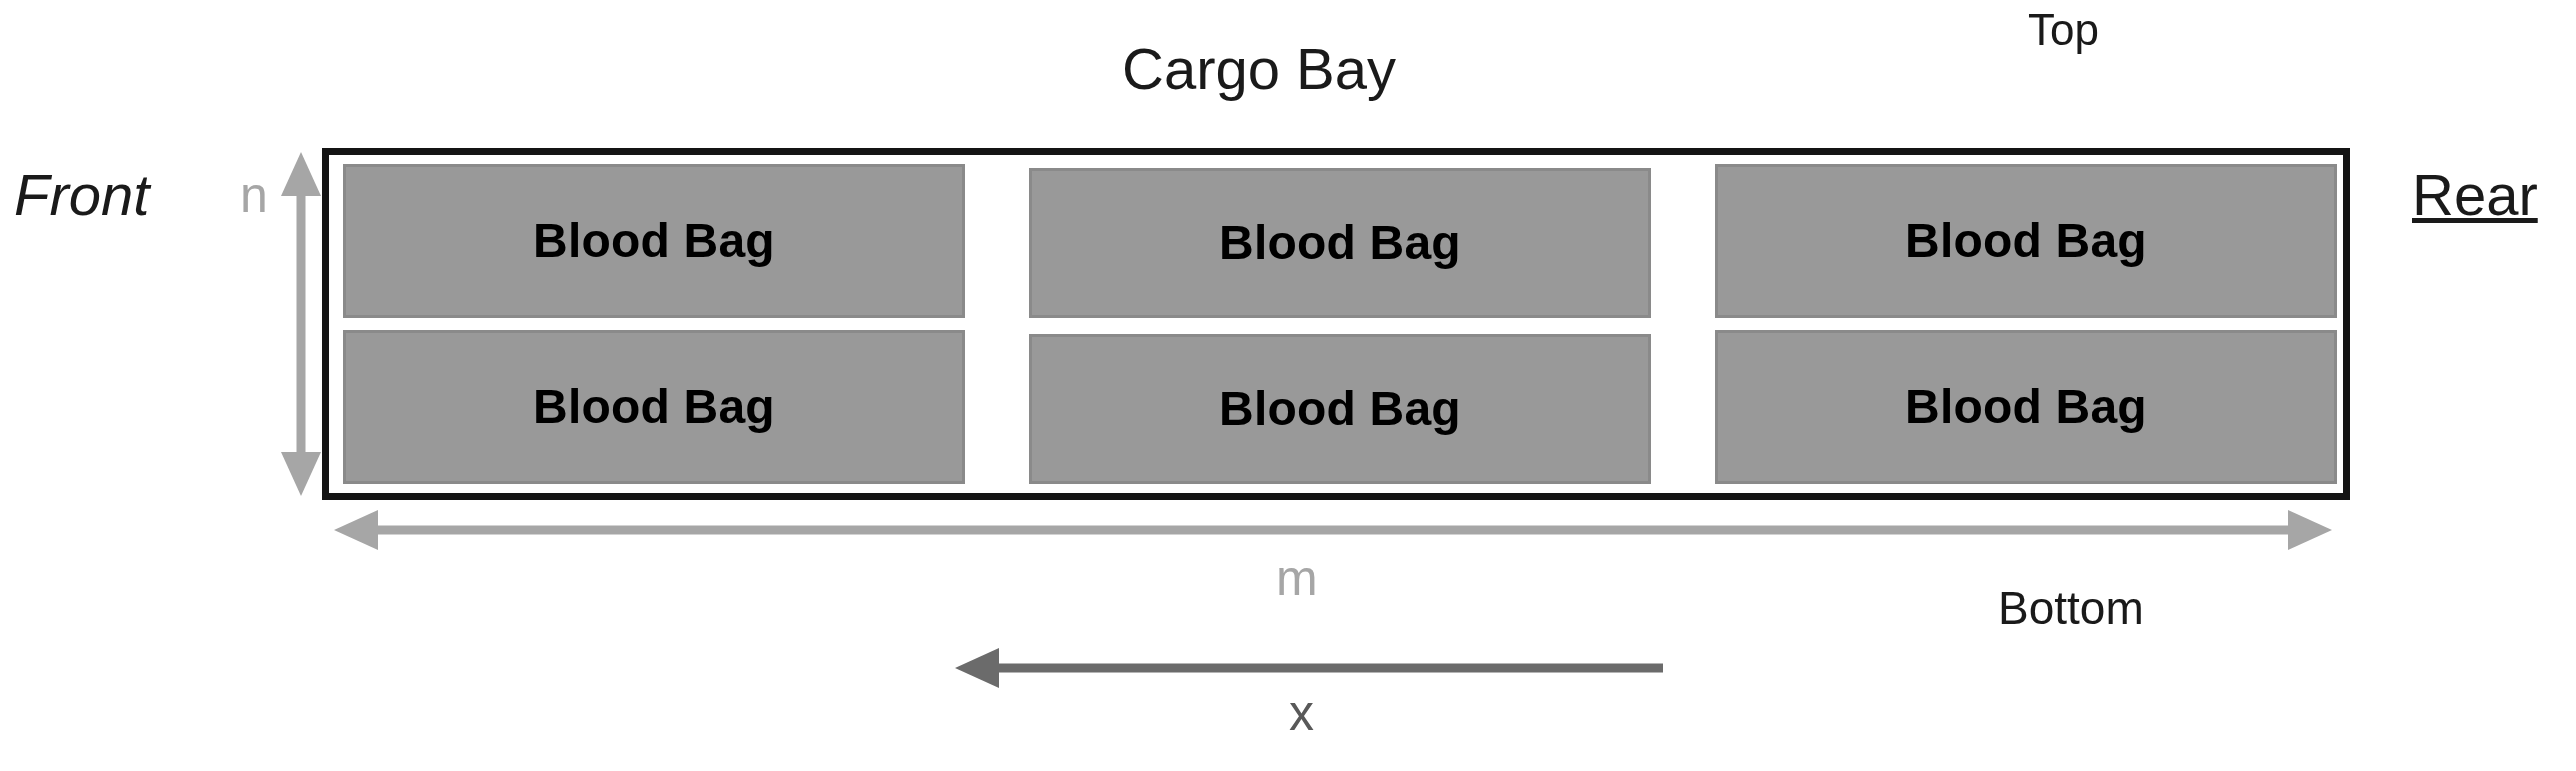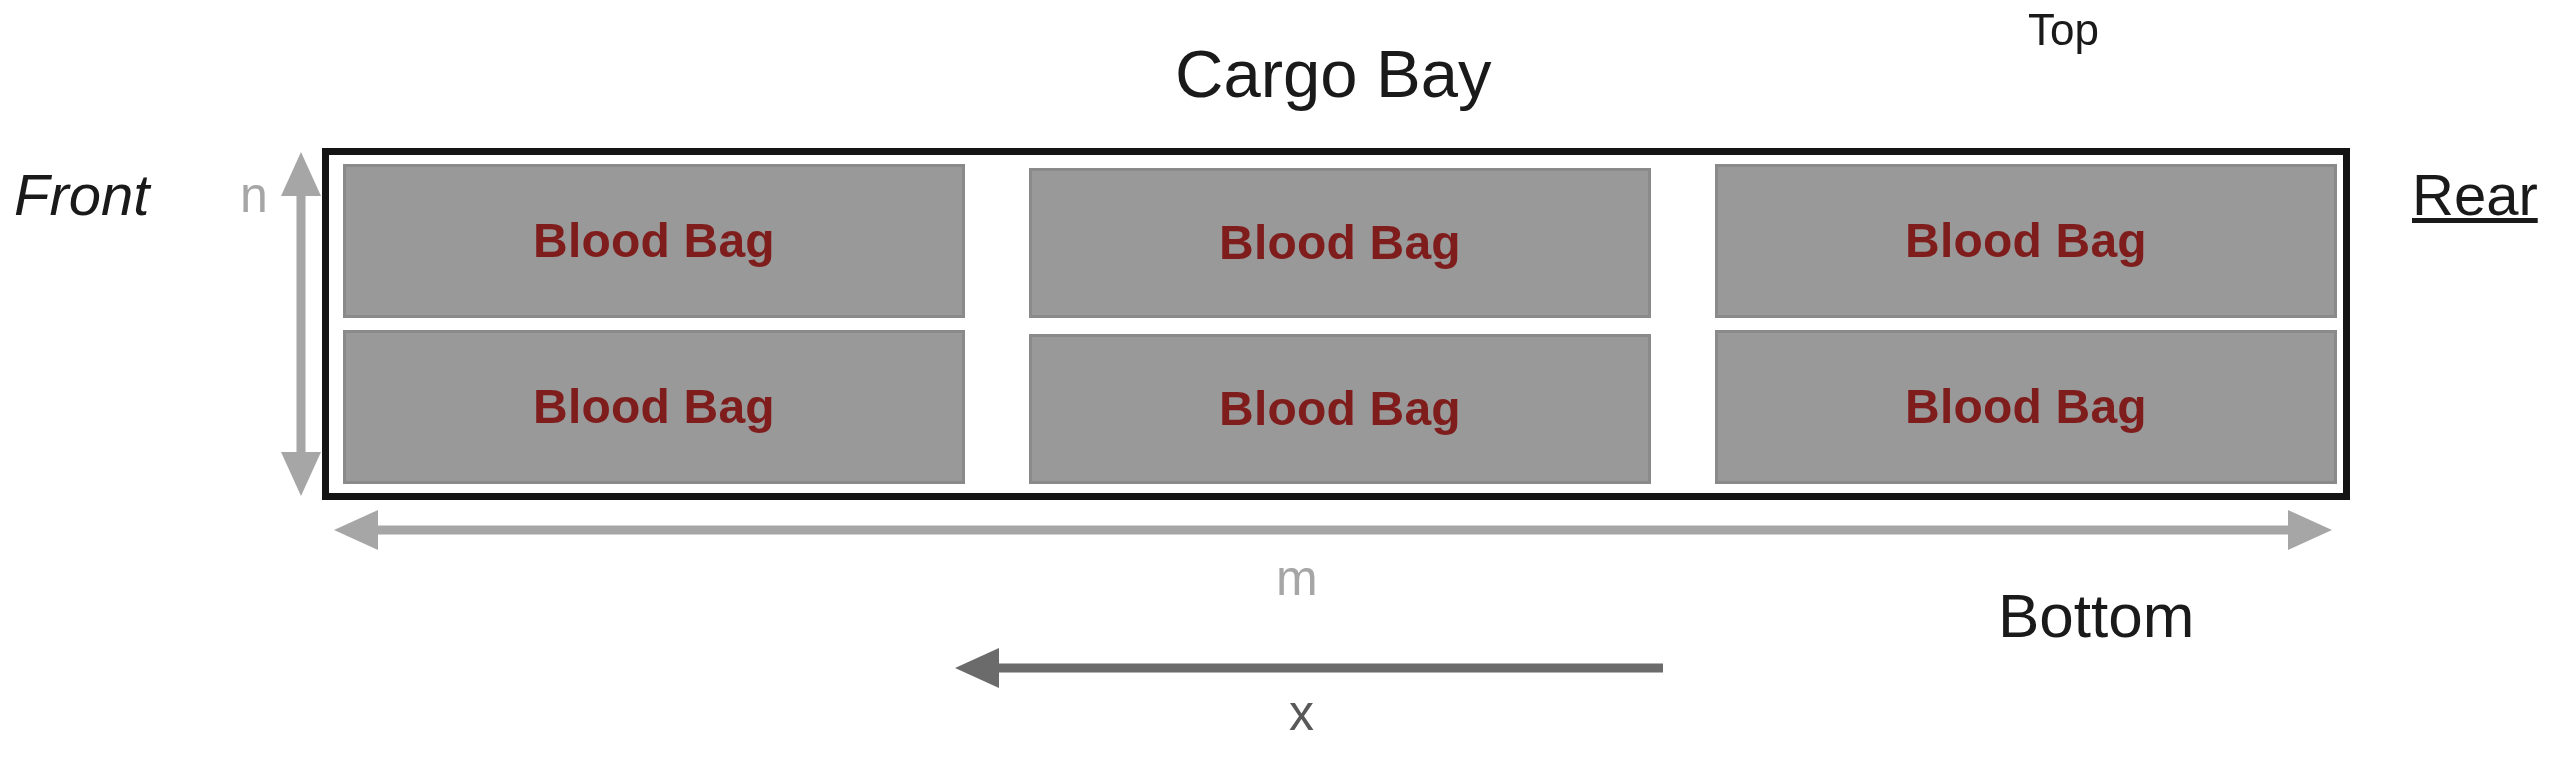--- a/index.html
+++ b/index.html
@@ -23,26 +23,26 @@
     position: absolute;
     white-space: nowrap;
     line-height: 1;
     font-weight: 400;
   }
   .lbl-dark  { color: #1a1a1a; }
   .lbl-grey  { color: #a6a6a6; }
   .lbl-mid   { color: #595959; }
 
   #label-top      { left: 2028px; top: 8px;   font-size: 44px; }
-  #label-cargobay { left: 1175px; top: 40px;  font-size: 67px; }
+  #label-cargobay { left: 1122px; top: 40px;  font-size: 58px; }
   #label-front    { left: 14px;   top: 166px; font-size: 58px; font-style: italic; }
   #label-rear     { left: 2412px; top: 166px; font-size: 58px; text-decoration: underline; }
   #label-n        { left: 240px;  top: 170px; font-size: 50px; }
   #label-m        { left: 1276px; top: 553px; font-size: 50px; }
-  #label-bottom   { left: 1998px; top: 585px; font-size: 62px; }
+  #label-bottom   { left: 1998px; top: 585px; font-size: 46px; }
   #label-x        { left: 1289px; top: 688px; font-size: 50px; }
 
   
   #cargo-bay {
     position: absolute;
     left: 322px;
     top: 148px;
     width: 2028px;
     height: 352px;
     border: 7px solid #141414;
@@ -68,21 +68,21 @@
 
   .blood-bag {
     background: #999999;
     border: 3px solid #8a8a8a;
     box-sizing: border-box;
     display: flex;
     align-items: center;
     justify-content: center;
   }
   .blood-bag .bag-text {
-    color: #7f1d1d;
+    color: #000000;
     font-size: 48px;
     font-weight: 700;
     letter-spacing: .2px;
     line-height: 1;
     user-select: none;
   }
   
   .blood-bag.col2 { margin-top: 4px; }
   .blood-bag.col3 { margin-top: 0px; }
 

